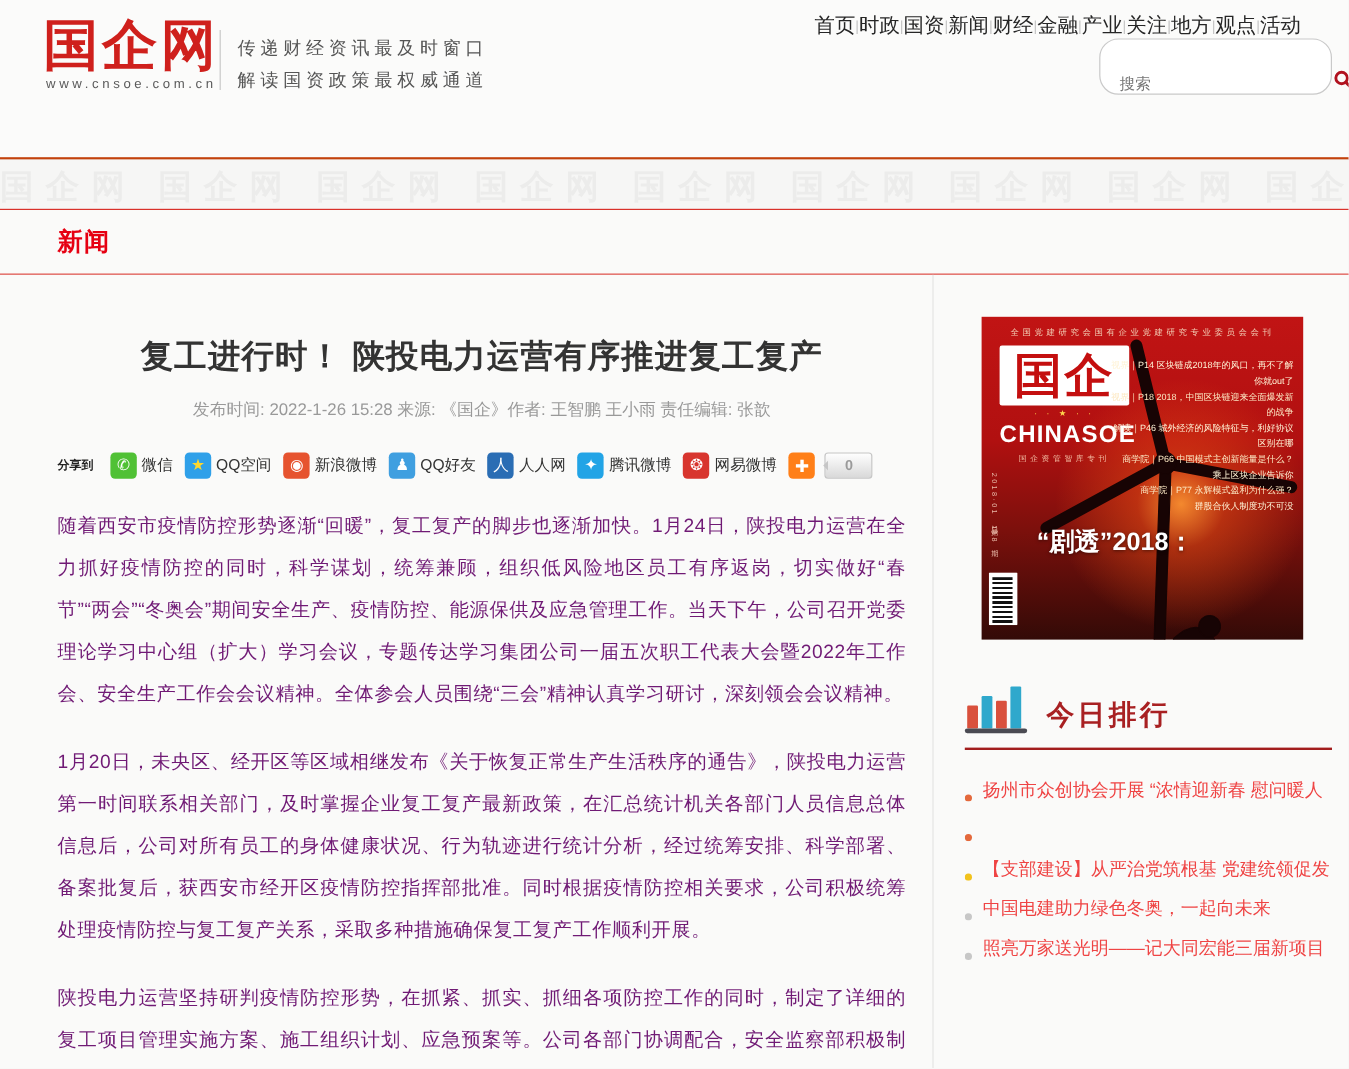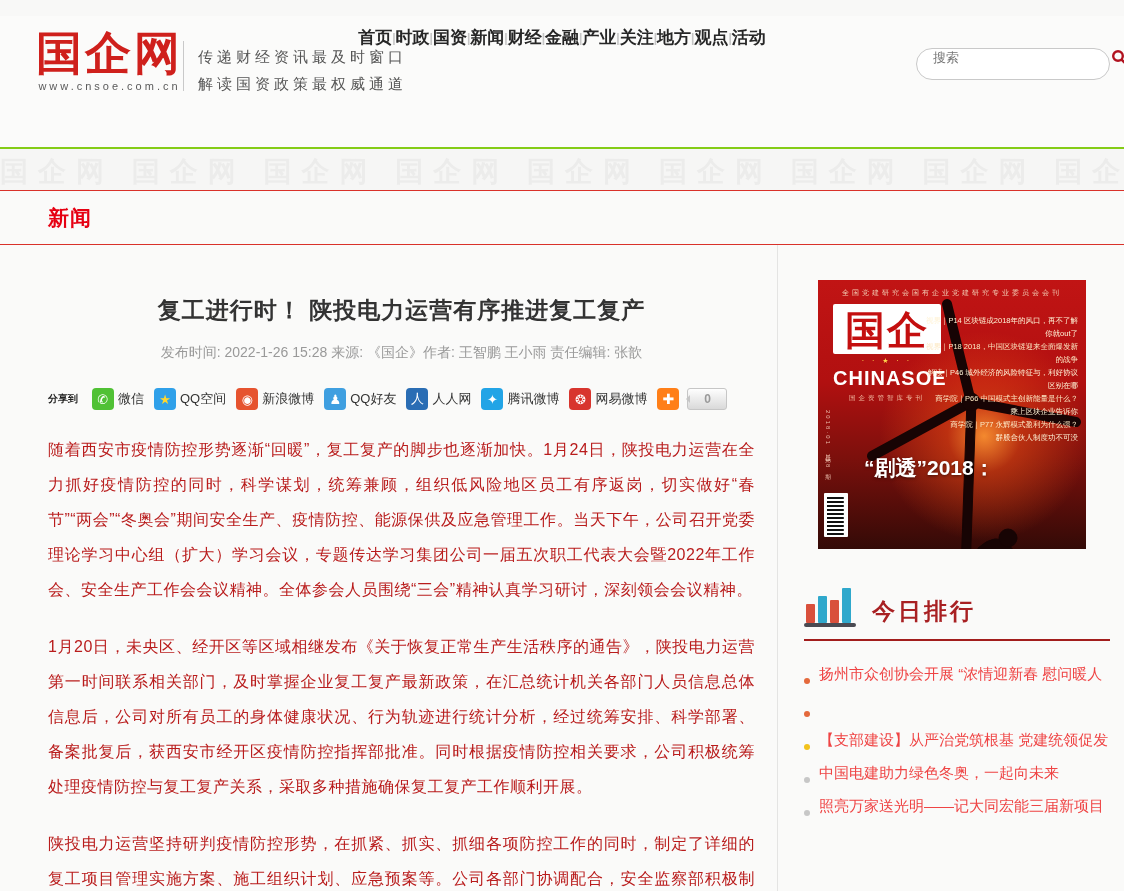--- a/index.html
+++ b/index.html
@@ -1,59 +1,59 @@
 <!DOCTYPE html>
 <html><head>
 <meta charset="utf-8">
 <style>
   html,body{margin:0;padding:0;}
   body{font-family:"Liberation Sans","DejaVu Sans",sans-serif;background:#eee;}
   .page{width:1124px;height:891px;overflow:hidden;position:relative;background:#f8f8f7;margin:0 auto;}
 
   
-  .header{height:131px;background:#fbfbfa;border-bottom:2px solid #84cc16;position:relative;margin-top:16px;}
+  .header{height:131px;background:#fbfbfa;border-bottom:2px solid #c2410c;position:relative;}
   .logo{position:absolute;left:36px;top:13px;text-align:center;cursor:pointer;}
   .logo-cn{font-size:46px;font-weight:bold;color:#cf201c;letter-spacing:3px;line-height:1.05;}
   .logo-domain{font-size:11px;color:#5a5a5a;letter-spacing:3px;margin-top:3px;}
   .logo-divider{position:absolute;left:183px;top:25px;width:1px;height:50px;background:#c9c9c9;}
   .tagline{position:absolute;left:198px;top:27px;font-size:15px;color:#555;letter-spacing:4px;line-height:27px;}
-  .search{position:absolute;right:14px;top:32px;width:168px;height:30px;border:1px solid #c9c9c9;border-radius:16px;background:#fff;display:flex;align-items:flex-start;padding:0 10px 0 14px;}
+  .search{position:absolute;right:14px;top:32px;width:168px;height:30px;border:1px solid #c9c9c9;border-radius:16px;background:#fff;display:flex;align-items:flex-end;padding:15px 10px 0 14px;}
   .search input{border:none;outline:none;flex:1;font-size:13px;color:#333;background:transparent;font-family:inherit;}
   .search-btn{background:none;border:none;cursor:pointer;padding:0;display:flex;align-items:center;}
-  .nav{height:43px;display:flex;align-items:center;justify-content:center;padding:0 40px;font-weight:bold;}
+  .nav{height:43px;display:flex;align-items:center;justify-content:flex-end;padding:0 40px;}
   .nav-item{font-size:17px;color:#262626;cursor:pointer;}
   .nav-sep{color:#c5c5c5;font-size:12px;}
 
   
   .band{height:41px;background:#f6f6f5;border-bottom:1px solid #d9312a;overflow:hidden;position:relative;}
   .band .wm{position:absolute;top:4px;left:0;white-space:nowrap;font-size:28px;letter-spacing:10px;color:rgba(120,120,120,0.07);font-weight:bold;}
   .section-head{height:53px;line-height:53px;padding-left:48px;border-bottom:1px solid #d9312a;background:#fafaf9;}
   .section-title{font-size:21px;font-weight:bold;color:#e60012;letter-spacing:1px;}
 
   
   .main{display:flex;background:#fafaf9;height:661px;}
   .article{flex:0 0 707px;padding-left:48px;}
-  .article-title{margin-top:50px;text-align:center;font-size:23px;font-weight:bold;color:#333;letter-spacing:1px;}
+  .article-title{margin-top:50px;text-align:center;font-size:27px;font-weight:bold;color:#333;letter-spacing:1px;}
   .article-meta{margin-top:18px;text-align:center;font-size:14px;color:#999;}
   .share-row{margin-top:26px;display:flex;align-items:center;}
   .share-to{font-size:10px;font-weight:bold;color:#222;margin-right:14px;}
   .share-item{display:flex;align-items:center;margin-right:10px;cursor:pointer;}
   .si{width:22px;height:22px;border-radius:4px;display:inline-flex;align-items:center;justify-content:center;font-size:13px;color:#fff;}
   .share-label{font-size:13px;color:#333;margin-left:4px;}
   .s0{background:#50c135;}
   .s1{background:#2fa0e9;} .s1 .g{color:#ffd72e;}
   .s2{background:#e6532f;}
   .s3{background:#3f9fe0;}
   .s4{background:#2a6db4;}
   .s5{background:#22a4e6;}
   .s6{background:#d8352e;}
   .share-plus{width:22px;height:22px;border-radius:4px;background:#ff7f18;color:#fff;font-size:14px;font-weight:bold;display:inline-flex;align-items:center;justify-content:center;cursor:pointer;margin-right:8px;}
   .count-bubble{min-width:38px;height:20px;border:1px solid #c6c6c6;border-radius:3px;background:linear-gradient(#fefefe,#d9d9d9);color:#9a9a9a;font-weight:bold;text-align:center;line-height:20px;font-size:12px;position:relative;}
   .count-bubble::before{content:"";position:absolute;left:-6px;top:6px;border:4px solid transparent;border-right-color:#c6c6c6;}
-  .article p{margin:22px 0 0;font-size:16px;color:#b91c1c;line-height:35px;text-align:justify;letter-spacing:0.5px;}
+  .article p{margin:22px 0 0;font-size:16px;color:#701a75;line-height:35px;text-align:justify;letter-spacing:0.5px;}
 
   
   .sidebar{flex:1;border-left:1px solid #e4e4e3;margin-left:22px;padding:35px 14px 0 26px;}
   .cover{width:268px;height:269px;margin-left:14px;position:relative;overflow:hidden;cursor:pointer;color:#fff;
     background:
       radial-gradient(circle at 62% 58%, rgba(255,150,50,.9) 0%, rgba(235,80,20,.5) 16%, rgba(190,25,10,0) 46%),
       linear-gradient(180deg,#c11414 0%,#b11010 38%,#7c100c 66%,#330a07 100%);}
   .cover svg{position:absolute;left:0;top:0;}
   .cover-strip{position:relative;text-align:center;margin-top:8px;font-size:7px;letter-spacing:3px;color:#f3cfb6;white-space:nowrap;overflow:hidden;}
   .cover-logo{position:absolute;left:15px;top:24px;width:108px;text-align:center;}

